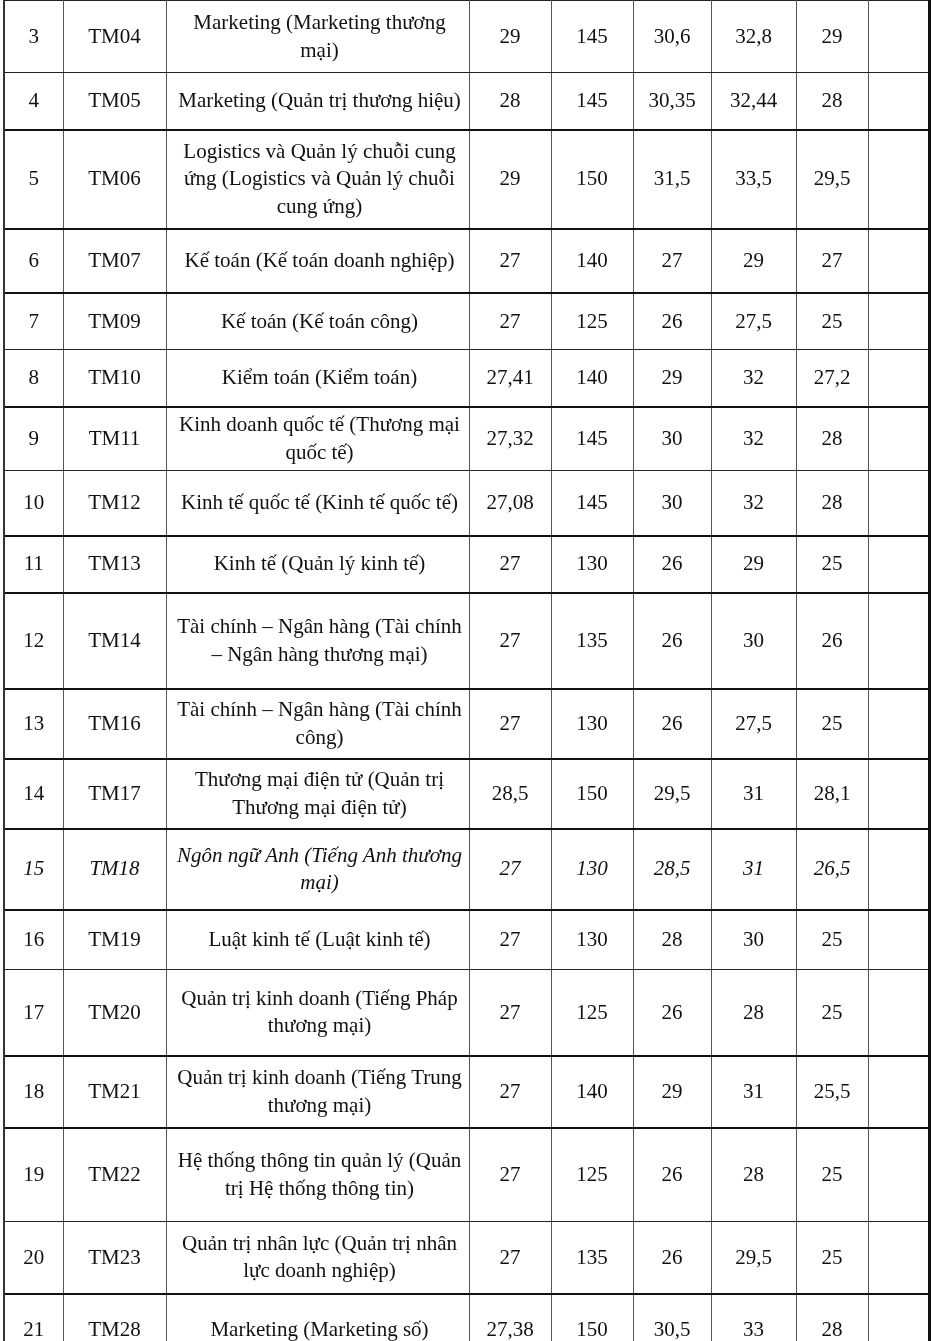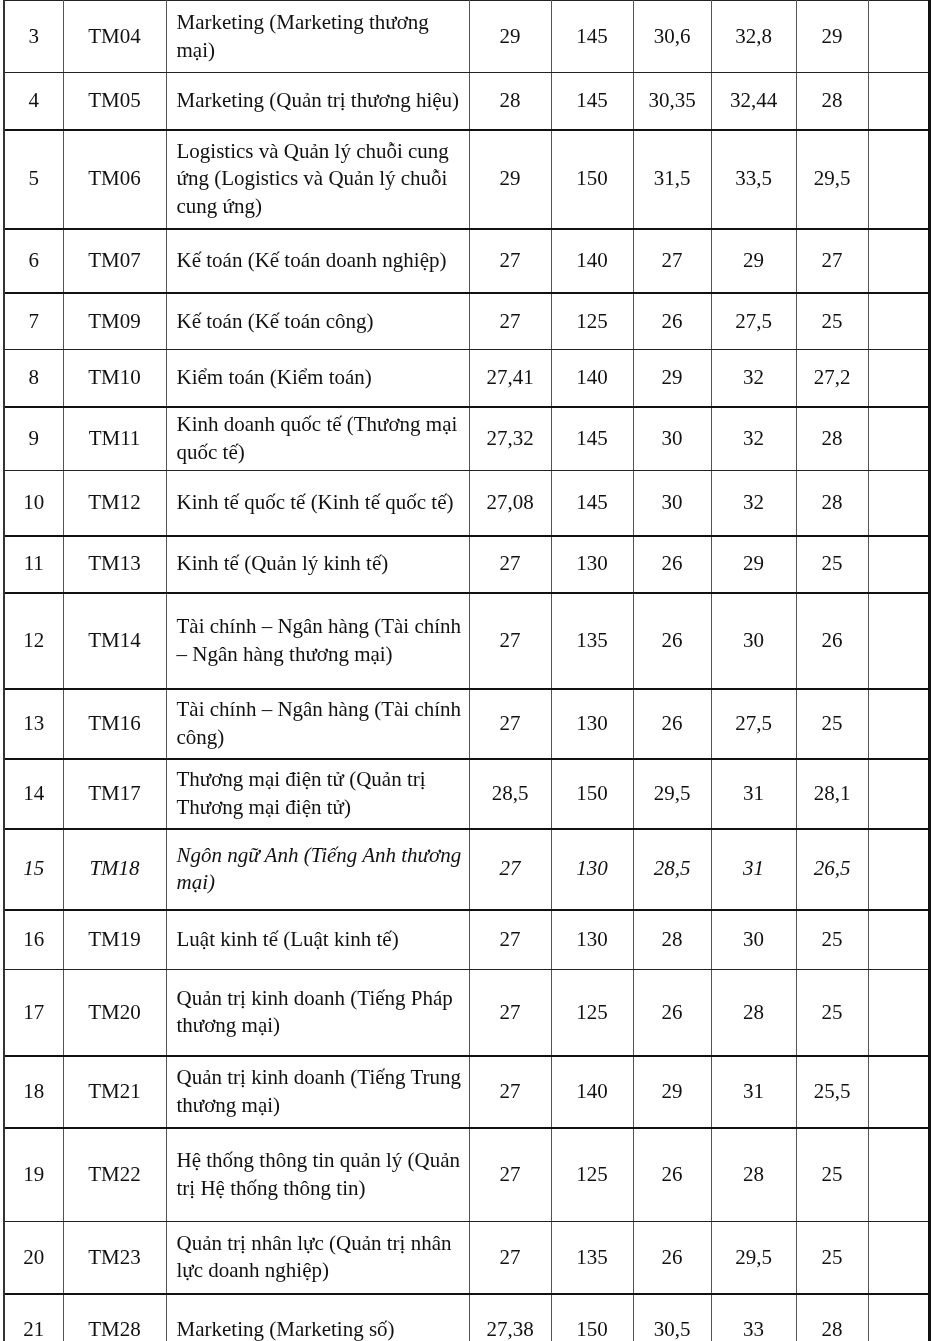--- a/index.html
+++ b/index.html
@@ -17,21 +17,21 @@
     line-height: 27.5px;
   }
   td {
     border: 1.5px solid #222;
     border-left-color: #555;
     border-right-color: #555;
     text-align: center;
     vertical-align: middle;
     padding: 0 4px;
   }
-  td.name { text-align: left; padding: 0 6px 0 10px; }
+  td.name { text-align: center; padding: 0 6px 0 10px; }
   tr.thick td { border-top: 2.5px solid #111; }
   td.first { border-left: 2px solid #333; }
   td.last { border-right: 3px solid #111; }
   tr.bottom td { border-bottom: 3px solid #111; }
 </style>
 </head>
 <body>
 
 <div class="doc">
   <table>

